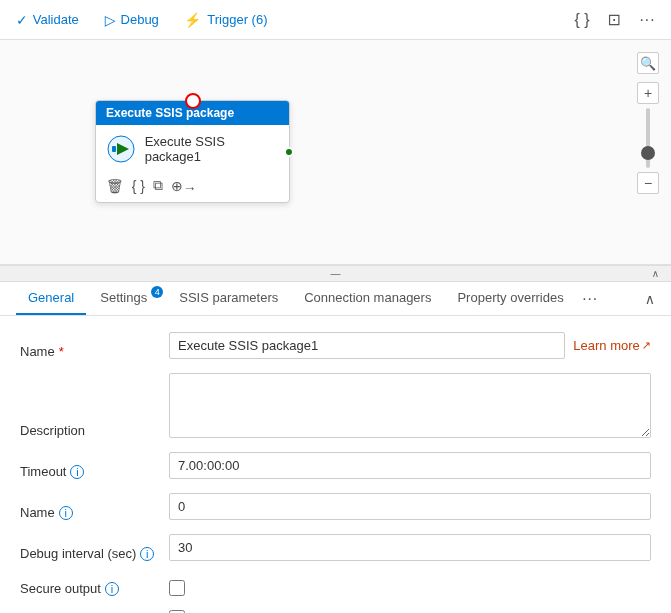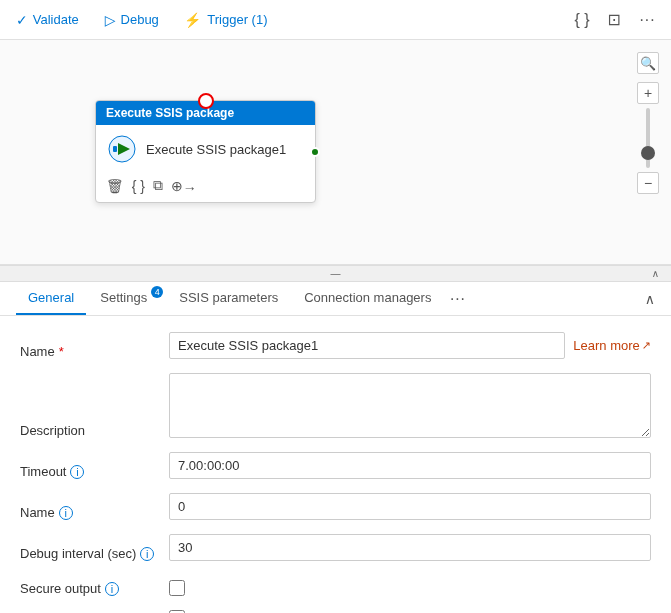--- a/index.html
+++ b/index.html
@@ -58,21 +58,21 @@
       height: 225px;
       border-bottom: 1px solid #e0e0e0;
       overflow: hidden;
     }
 
     
     .activity-node {
       position: absolute;
       left: 95px;
       top: 60px;
-      width: 221px;
+      width: 195px;
       background: #fff;
       border: 1px solid #ccc;
       border-radius: 4px;
       box-shadow: 0 2px 6px rgba(0,0,0,0.12);
     }
     .activity-header {
       background: #0078d4;
       color: #fff;
       padding: 5px 10px;
       font-size: 12px;
@@ -358,21 +358,21 @@
   <button class="toolbar-btn">
     <span class="toolbar-icon">✓</span>
     <span>Validate</span>
   </button>
   <button class="toolbar-btn">
     <span class="toolbar-icon">▷</span>
     <span>Debug</span>
   </button>
   <button class="toolbar-btn">
     <span class="toolbar-icon">⚡</span>
-    <span>Trigger (1)</span>
+    <span>Trigger (6)</span>
   </button>
   <div class="toolbar-right">
     <button class="toolbar-right-btn">{ }</button>
     <button class="toolbar-right-btn">⊡</button>
     <button class="toolbar-right-btn">···</button>
   </div>
 </div>
 
 <div class="canvas">
 
@@ -423,20 +423,23 @@
     <div class="tab" style="padding-right: 18px;">
       <span>Settings</span>
       <span class="badge">4</span>
     </div>
     <div class="tab">
       <span>SSIS parameters</span>
     </div>
     <div class="tab">
       <span>Connection managers</span>
     </div>
+    <div class="tab">
+      <span>Property overrides</span>
+    </div>
     <span class="tabs-more">···</span>
     <span class="tabs-close">∧</span>
   </div>
 
   <div class="form-area">
 
     <div class="form-row">
       <div class="form-label">
         <span>Name</span>
         <span class="required-star">*</span>

